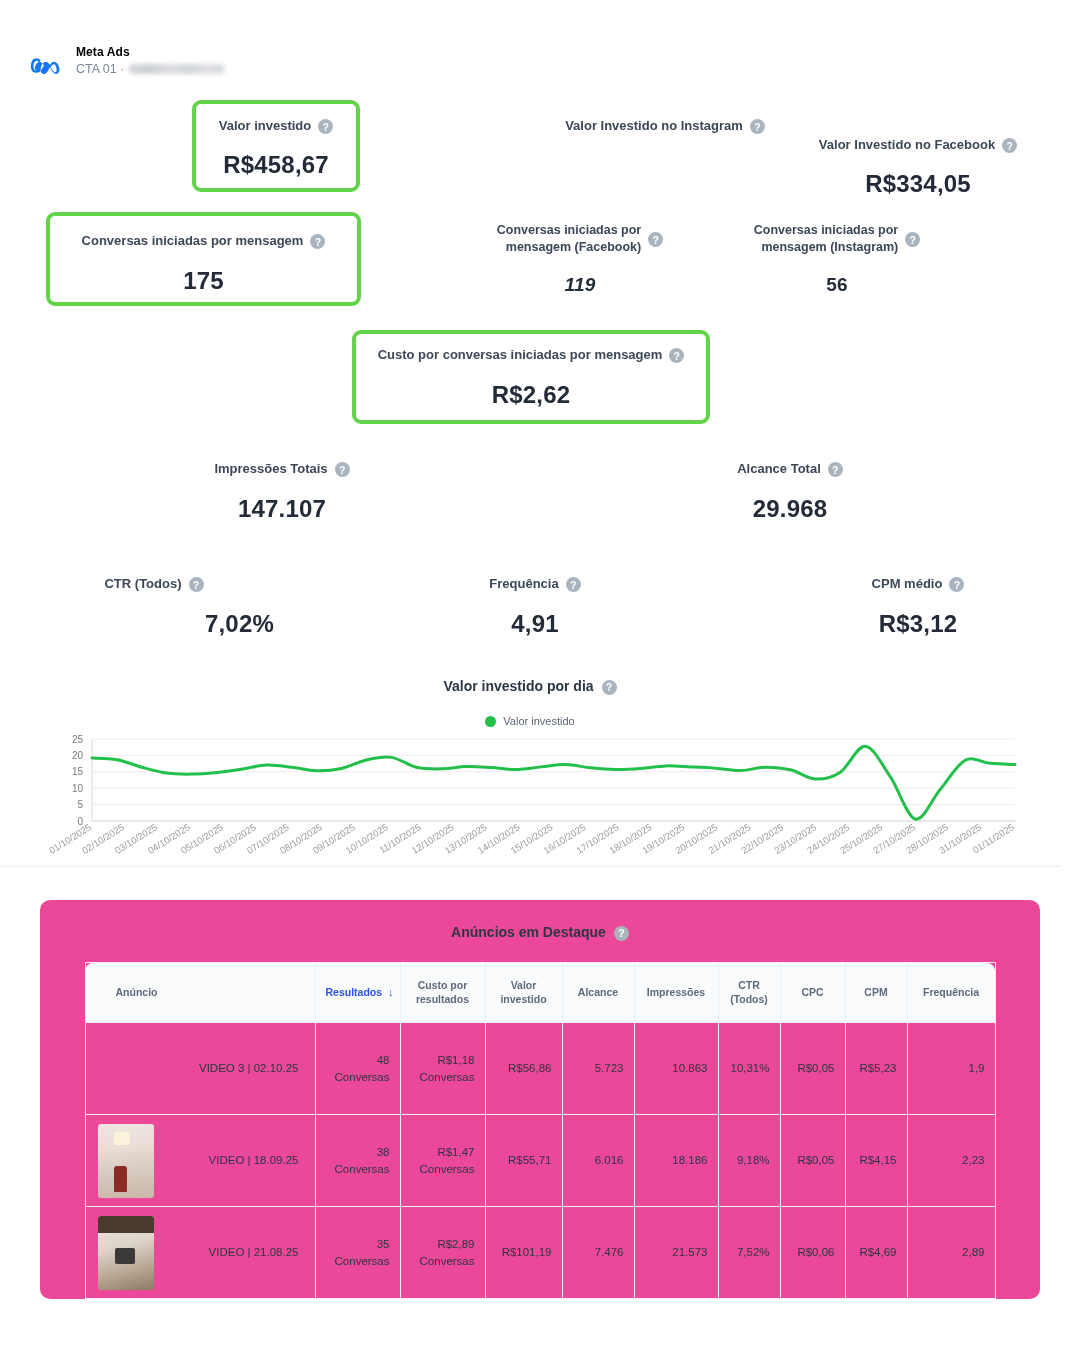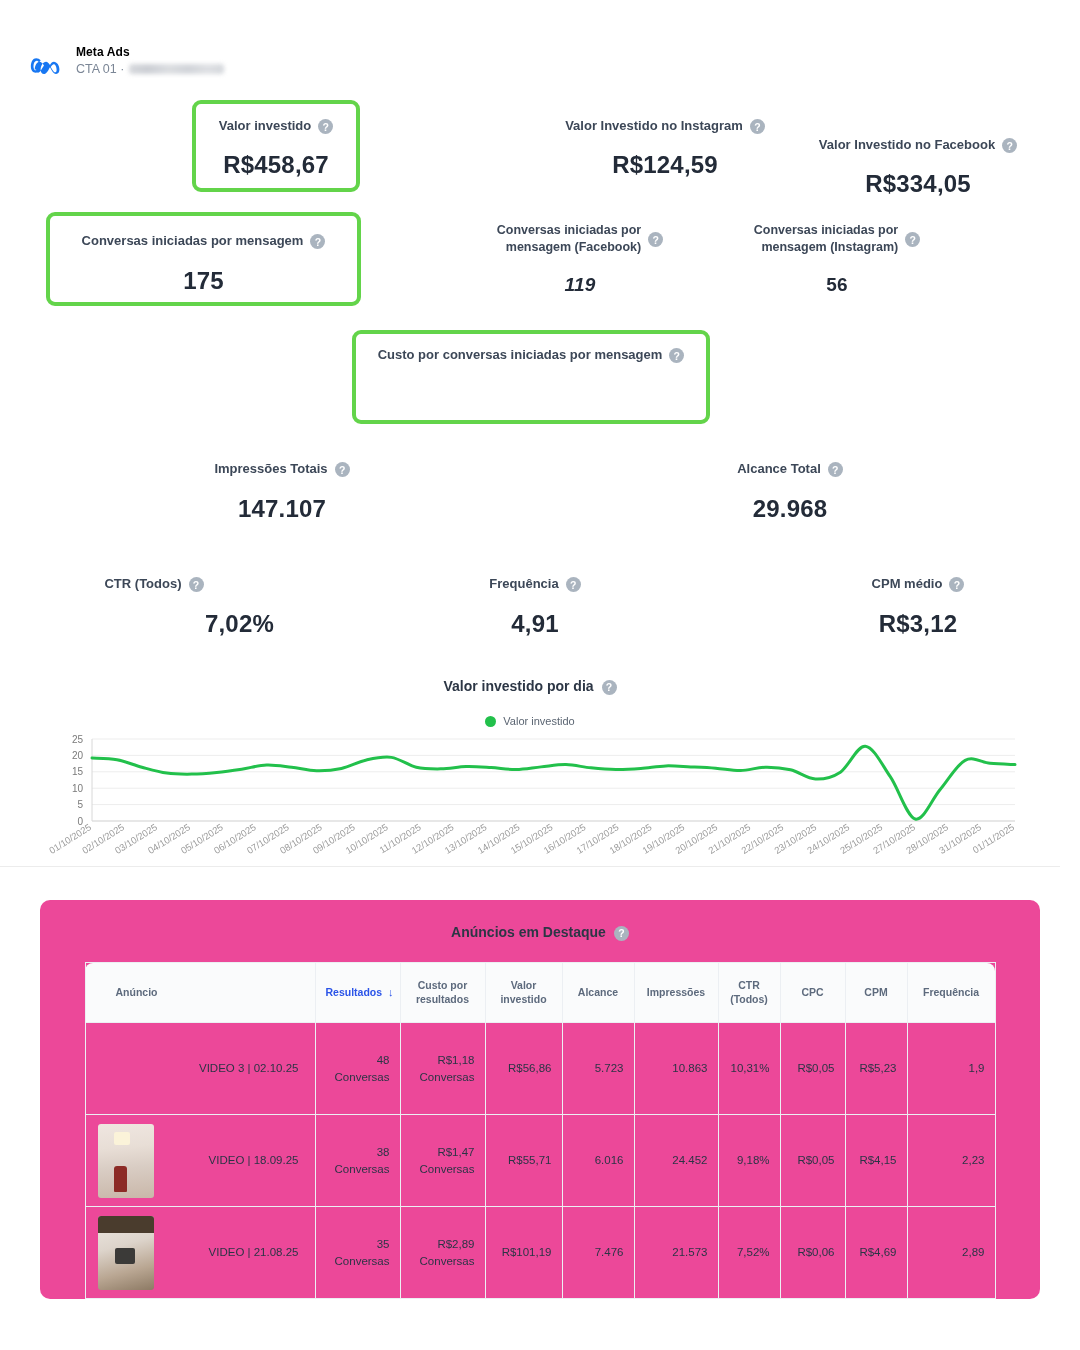--- a/index.html
+++ b/index.html
@@ -240,21 +240,20 @@
       <span class="help">?</span>
     </div>
     <div class="m-value" style="margin-top:16px;">R$458,67</div>
   </div>
 
   <div class="metric" style="left:540px; top:117px; width:250px;">
     <div class="m-label">
       <span>Valor Investido no Instagram</span>
       <span class="help">?</span>
     </div>
-    <div class="m-value" style="margin-top:16px;">R$124,59</div>
   </div>
 
   <div class="metric" style="left:798px; top:117px; width:240px;margin-top:19px;">
     <div class="m-label">
       <span>Valor Investido no Facebook</span>
       <span class="help">?</span>
     </div>
     <div class="m-value" style="margin-top:16px;">R$334,05</div>
   </div>
 
@@ -288,20 +287,21 @@
     </div>
     <div class="m-value" style="margin-top:18px;">56</div>
   </div>
 
   <div class="highlight" style="left:352px; top:330px; width:358px; height:94px;"></div>
   <div class="metric" style="left:358px; top:346px; width:346px;">
     <div class="m-label">
       <span>Custo por conversas iniciadas por mensagem</span>
       <span class="help">?</span>
     </div>
+    <div class="m-value" style="margin-top:17px;">R$2,62</div>
   </div>
 
   <div class="metric" style="left:162px; top:460px; width:240px;">
     <div class="m-label">
       <span>Impressões Totais</span>
       <span class="help">?</span>
     </div>
     <div class="m-value" style="margin-top:17px;">147.107</div>
   </div>
 
@@ -443,21 +443,21 @@
         </tr>
         <tr>
           <td class="ad-cell">
             <span class="thumb t1"></span>
             <span class="ad-name">VIDEO | 18.09.25</span>
           </td>
           <td><span>38</span><br><span>Conversas</span></td>
           <td><span>R$1,47</span><br><span>Conversas</span></td>
           <td>R$55,71</td>
           <td>6.016</td>
-          <td>24.452</td>
+          <td>18.186</td>
           <td>9,18%</td>
           <td>R$0,05</td>
           <td>R$4,15</td>
           <td>2,23</td>
         </tr>
         <tr>
           <td class="ad-cell">
             <span class="thumb t2"></span>
             <span class="ad-name">VIDEO | 21.08.25</span>
           </td>

